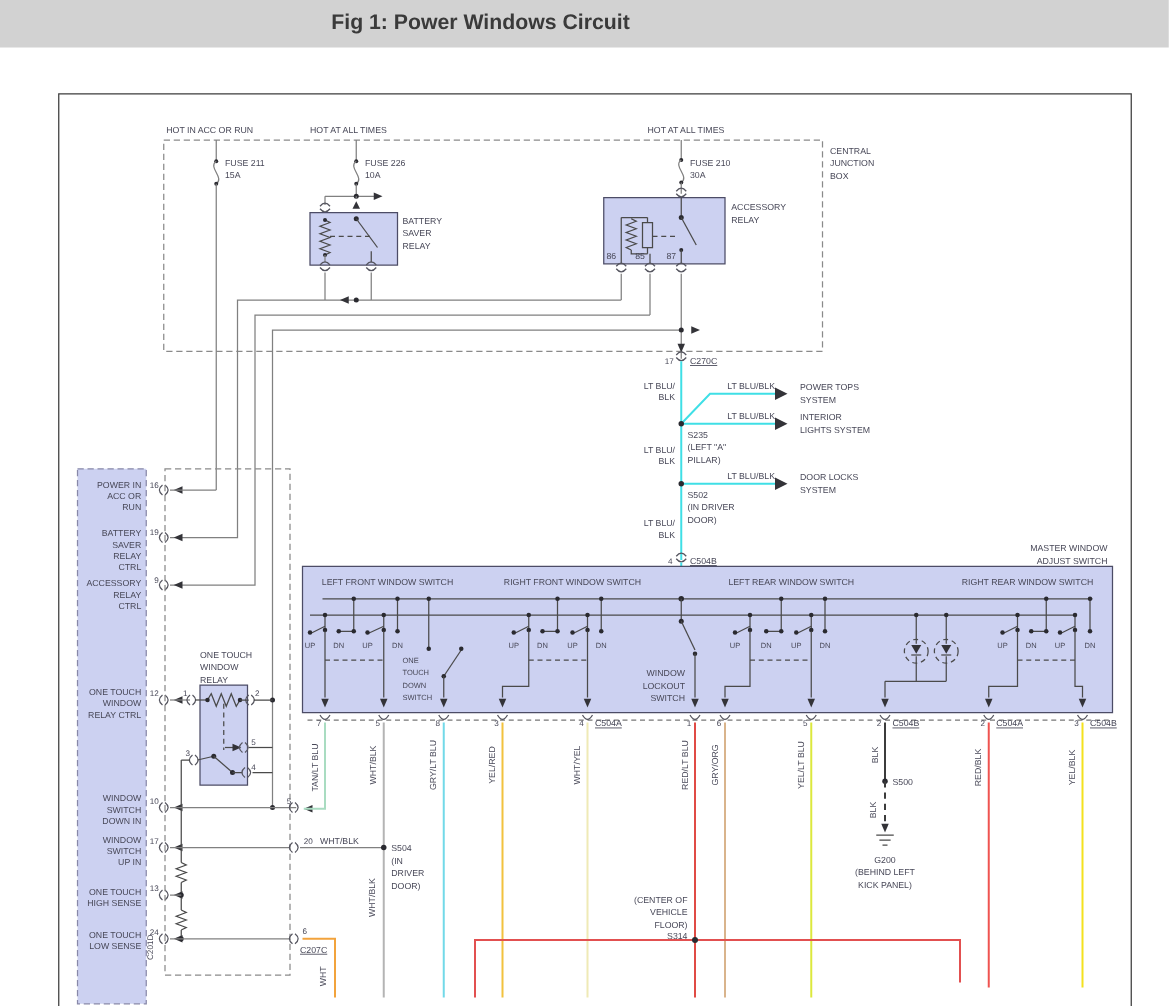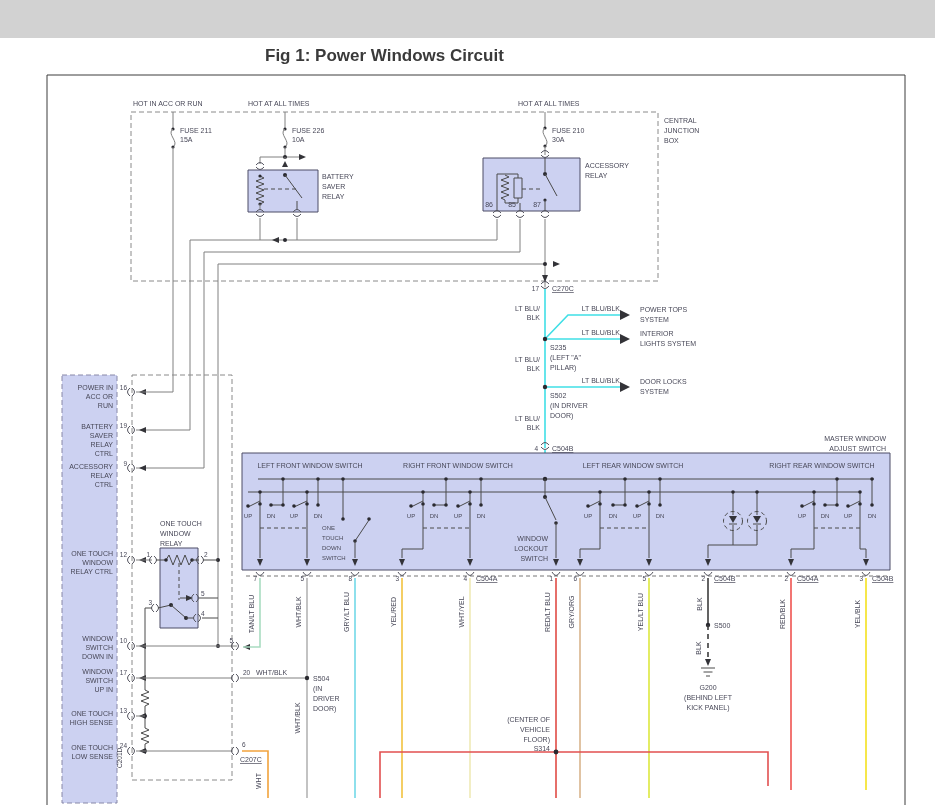--- a/index.html
+++ b/index.html
@@ -1,17 +1,17 @@
 <!DOCTYPE html>
 <html><head>
 <meta charset="utf-8">
 <style>
   html,body{margin:0;padding:0;background:#ffffff;width:935px;height:805px;overflow:hidden;}
   .titlebar{position:absolute;top:0;left:0;width:935px;height:38px;background:#d2d2d2;}
-  .titlebar span{position:absolute;left:265px;top:8px;font:600 17px "Liberation Sans",sans-serif;color:#3a3a3a;margin-top:38px;}
+  .titlebar span{position:absolute;left:265px;top:8px;font:600 17px "Liberation Sans",sans-serif;color:#3a3a3a;}
   svg{position:absolute;top:0;left:0;}
   svg *{vector-effect:non-scaling-stroke;}
   .w{stroke:#808080;stroke-width:1;fill:none;}
   .wd{stroke:#4a4a4a;stroke-width:1;fill:none;}
   .cw{stroke-width:1.6;fill:none;}
   .dash{stroke:#8a8a8a;stroke-width:1;fill:none;stroke-dasharray:5,3;}
   .dashb{stroke:#8888a8;stroke-width:1;stroke-dasharray:5,3;}
   .dashd{stroke:#4a4a4a;stroke-width:1;fill:none;stroke-dasharray:4,3;}
   .box{stroke:#4c4c66;stroke-width:1;}
   .dot{fill:#2a2a30;stroke:none;}

